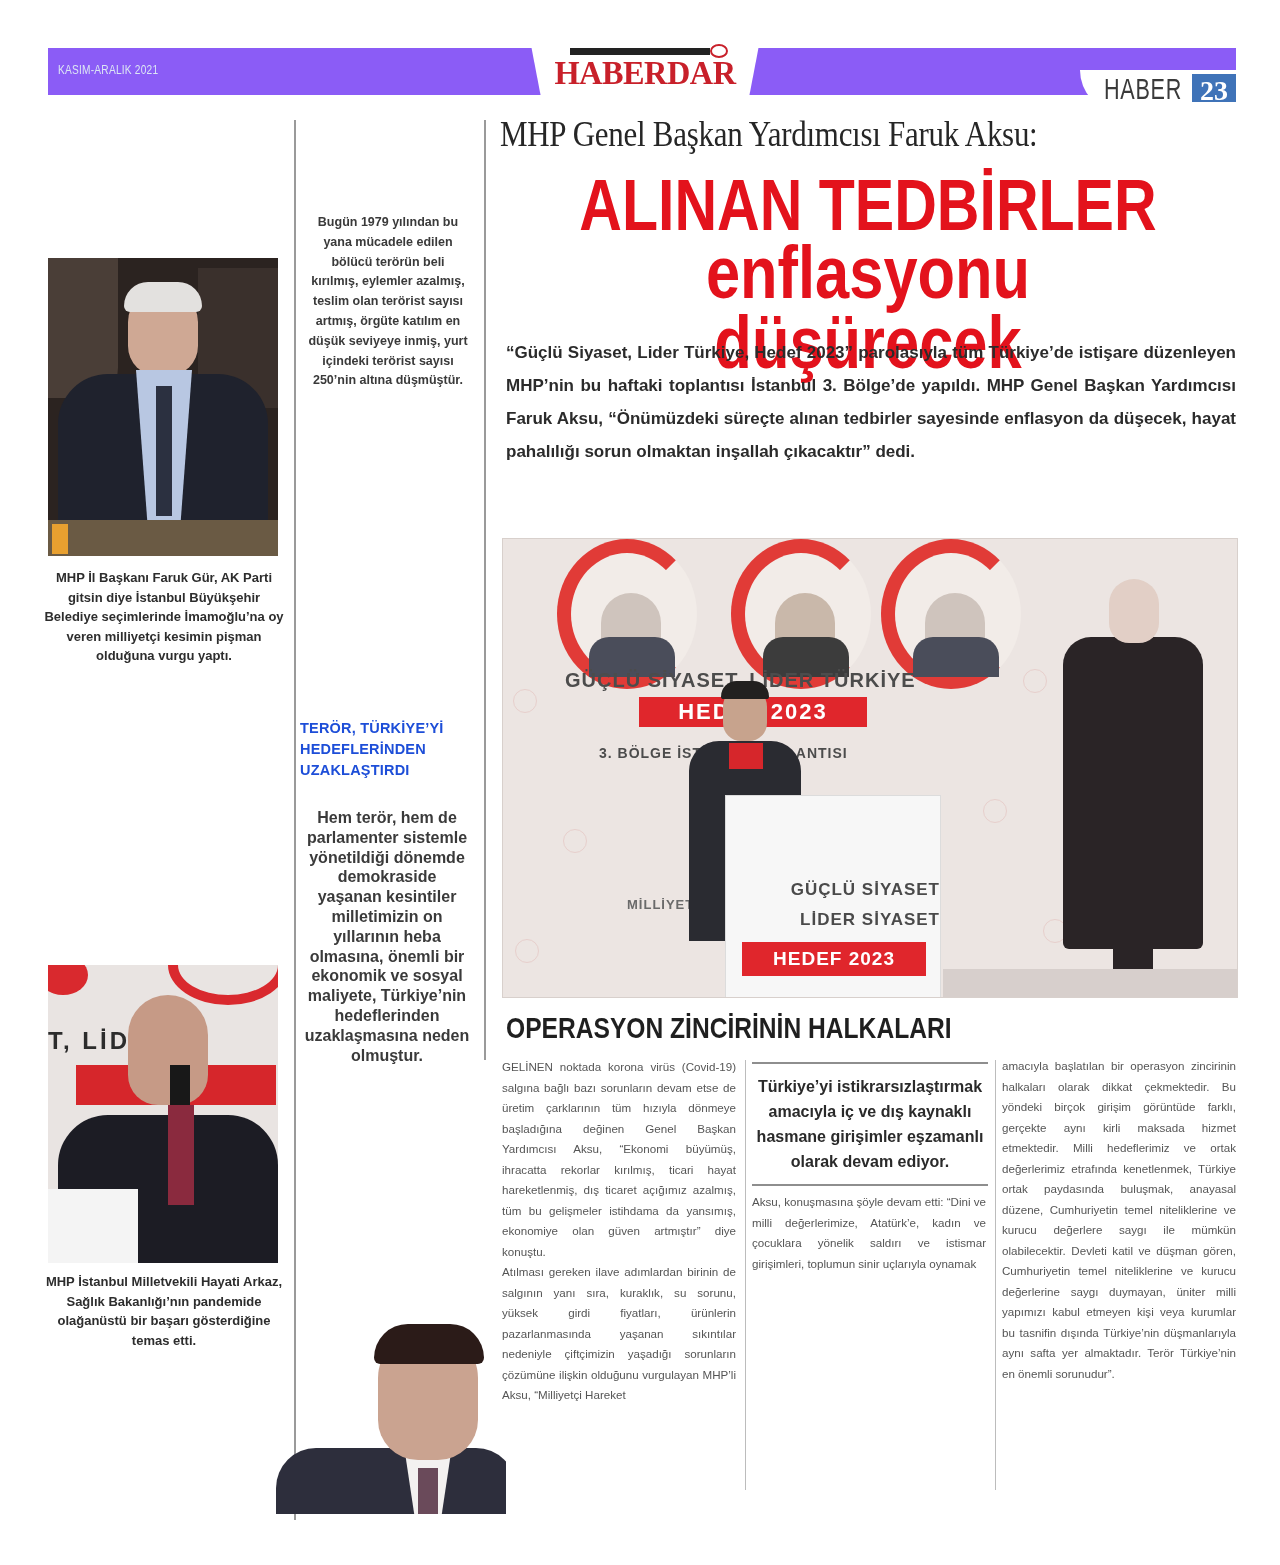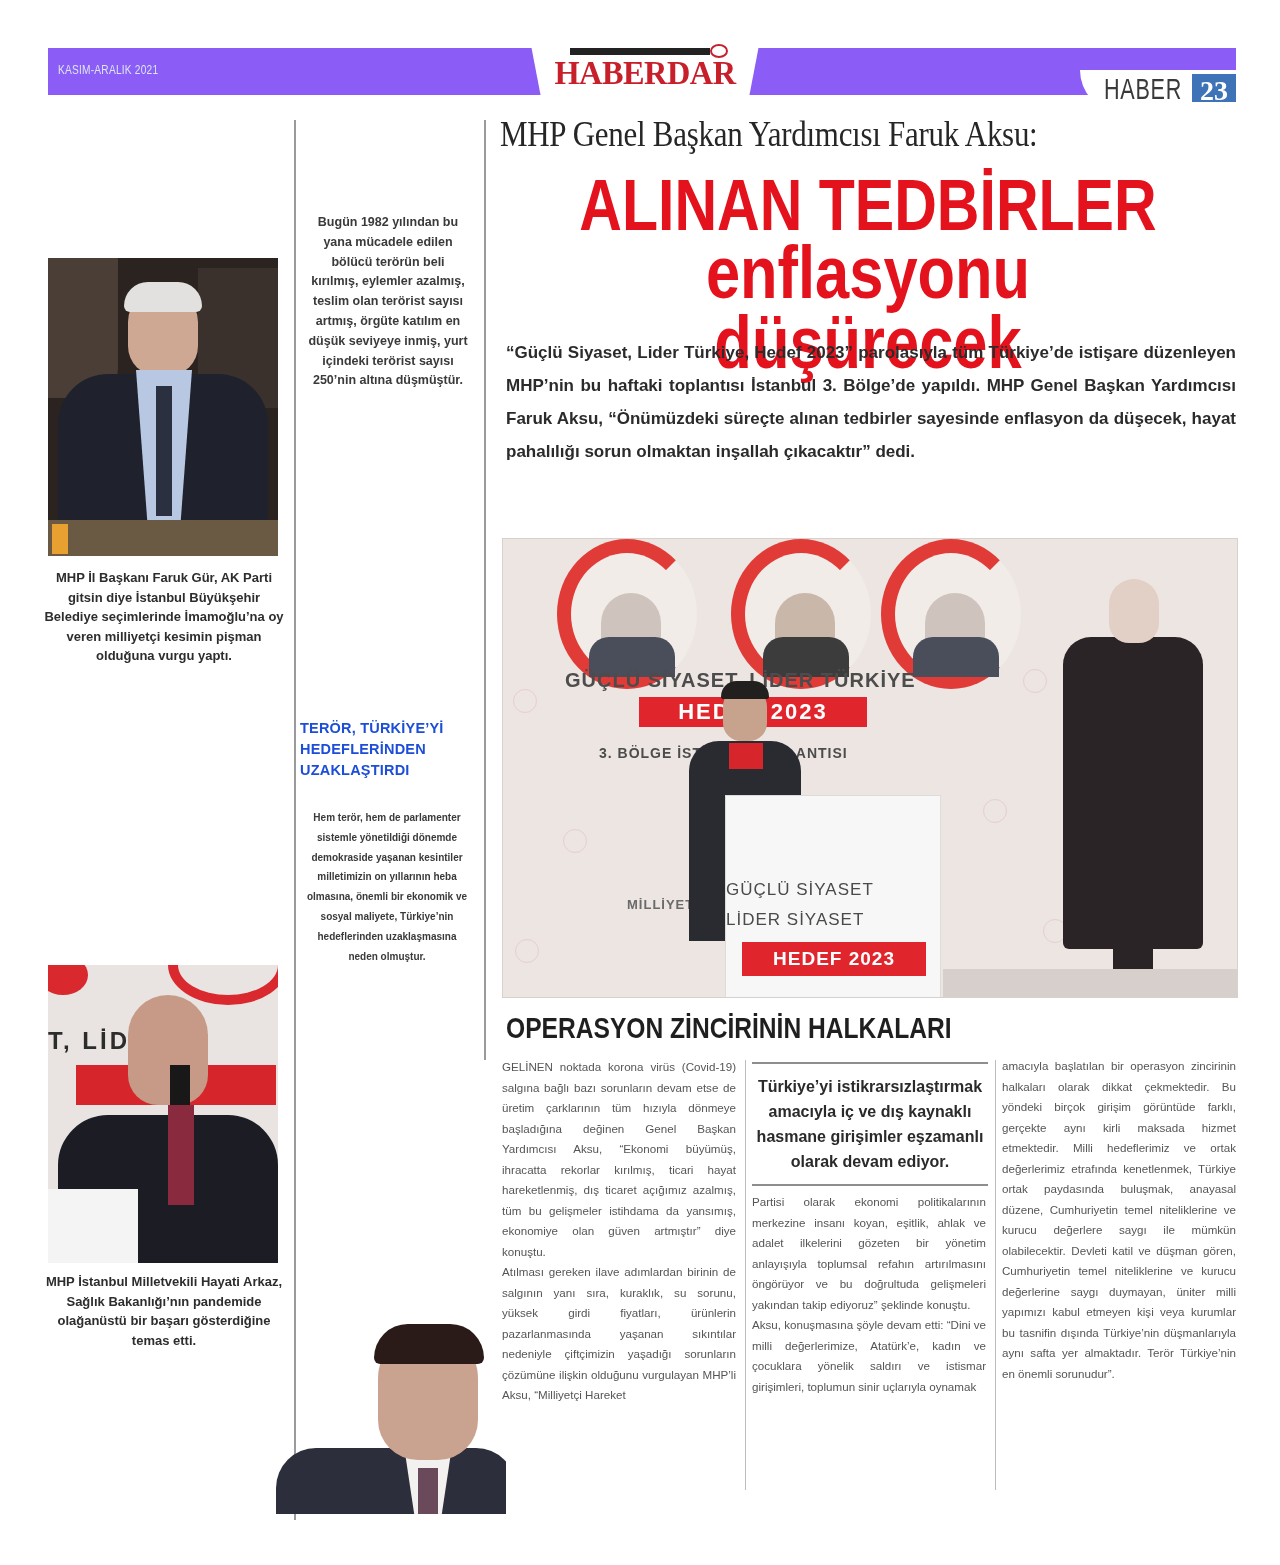--- a/index.html
+++ b/index.html
@@ -24,21 +24,21 @@
     .photo { position: absolute; overflow: hidden; }
     .photo1 { left: 48px; top: 258px; width: 230px; height: 298px; background: #2b2320; }
     .photo2 { left: 48px; top: 965px; width: 230px; height: 298px; background: #e9e4e2; }
     .caption { position: absolute; width: 240px; text-align: center; font-weight: bold; font-size: 13px; line-height: 19.5px; color: #2d2d2d; font-family: "Liberation Sans Narrow", "Liberation Sans", sans-serif; }
     .caption1 { left: 44px; top: 568px; }
     .caption2 { left: 44px; top: 1272px; }
 
     
     .quote-box { position: absolute; left: 308px; top: 213px; width: 160px; text-align: center; font-size: 12.5px; line-height: 19.8px; font-weight: bold; color: #3a3a3a; }
     .subhead { position: absolute; left: 300px; top: 718px; width: 175px; text-align: left; font-weight: 900; font-size: 14.5px; line-height: 21px; color: #1d4ed8; letter-spacing: 0.2px; }
-    .sidebar-body { position: absolute; left: 304px; top: 808px; width: 166px; text-align: center; font-size: 10px; line-height: 19.8px; color: #3a3a3a; font-weight: bold; }
+    .sidebar-body { position: absolute; left: 304px; top: 808px; width: 166px; text-align: center; font-size: 16px; line-height: 19.8px; color: #3a3a3a; font-weight: bold; }
 
     
     .kicker { position: absolute; left: 500px; top: 113px; width: 740px; font-family: "Liberation Serif", serif; font-size: 36px; color: #262626; letter-spacing: -0.3px; white-space: nowrap; transform: scaleX(0.86); transform-origin: left; }
     .headline { position: absolute; left: 500px; top: 170px; width: 736px; text-align: center; font-family: "Liberation Sans", sans-serif; font-weight: 900; color: #e3121c; line-height: 70px; }
     .headline .l1 { display: block; font-size: 72px; letter-spacing: 0; transform: scaleX(0.82); }
     .headline .l2 { display: block; font-size: 74px; transform: scaleX(0.83); margin-top: -2px; }
     .lead { position: absolute; left: 506px; top: 336px; width: 730px; font-weight: bold; font-size: 17px; line-height: 33px; color: #2b2b2b; text-align: justify; font-family: "Liberation Sans Narrow", "Liberation Sans", sans-serif; }
 
     
     .main-photo { position: absolute; left: 502px; top: 538px; width: 736px; height: 460px; background: #ece5e2; overflow: hidden; border: 1px solid #d8d0cc; }
@@ -46,21 +46,21 @@
     .ring .bust { position: absolute; left: 30px; top: 40px; width: 60px; height: 80px; border-radius: 30px 30px 4px 4px; background: #cfc4bd; }
     .ring .suit { position: absolute; left: 18px; top: 84px; width: 86px; height: 40px; border-radius: 20px 20px 0 0; background: #4a4d5a; }
     .banner-text { position: absolute; font-weight: 900; color: #4c4c4c; white-space: nowrap; letter-spacing: 1px; }
     .banner-red { position: absolute; background: #e0262c; color: #ffffff; font-weight: 900; text-align: center; letter-spacing: 2px; }
     .speaker { position: absolute; left: 640px; top: 690px; width: 110px; height: 260px; }
     .speaker .head { position: absolute; left: 34px; top: 0; width: 44px; height: 56px; border-radius: 22px 22px 18px 18px; background: #c7a38d; }
     .speaker .hair { position: absolute; left: 32px; top: -4px; width: 48px; height: 18px; border-radius: 24px 24px 4px 4px; background: #22201f; }
     .speaker .body { position: absolute; left: 0; top: 56px; width: 112px; height: 200px; border-radius: 30px 30px 0 0; background: #2a2b31; }
     .speaker .scarf { position: absolute; left: 40px; top: 58px; width: 34px; height: 26px; background: #d6262b; }
     .podium { position: absolute; left: 658px; top: 796px; width: 150px; height: 200px; background: #f7f7f7; border: 1px solid #dcdcdc; }
-    .podium .p1, .podium .p2 { position: absolute; left: 0; width: 100%; text-align: left; font-weight: 400; color: #4a4a4a; font-size: 17px; letter-spacing: 1px; }
+    .podium .p1, .podium .p2 { position: absolute; left: 0; width: 100%; text-align: right; font-weight: 700; color: #4a4a4a; font-size: 17px; letter-spacing: 1px; }
     .podium .p1 { top: 84px; }
     .podium .p2 { top: 114px; }
     .podium .p3 { position: absolute; left: 10px; top: 146px; width: 130px; height: 34px; background: #e0262c; color: #ffffff; font-weight: 900; font-size: 19px; text-align: center; line-height: 34px; letter-spacing: 1px; }
     .cutout { position: absolute; left: 1090px; top: 578px; width: 120px; height: 420px; }
     .cutout .head { position: absolute; left: 38px; top: 0; width: 50px; height: 64px; border-radius: 25px 25px 20px 20px; background: #e2cfc6; }
     .cutout .coat { position: absolute; left: 0; top: 58px; width: 120px; height: 312px; border-radius: 28px 28px 6px 6px; background: #2a2426; }
     .cutout .legs { position: absolute; left: 40px; top: 360px; width: 40px; height: 60px; background: #2a2426; }
     .watermark { position: absolute; width: 24px; height: 24px; border-radius: 50%; border: 1px solid #e7cfcc; }
 
     
@@ -118,21 +118,21 @@
   <div style="position:absolute; left:28px; top:100px; width:200px; height:40px; background:#d6262b;"></div>
   <div style="position:absolute; left:0; top:62px; width:230px; font-weight:900; font-size:24px; color:#2c2c2c; letter-spacing:3px;">T, LİD TÜR</div>
   <div style="position:absolute; left:80px; top:30px; width:80px; height:110px; border-radius:40px 40px 30px 30px; background:#c69a86;"></div>
   <div style="position:absolute; left:122px; top:100px; width:20px; height:40px; background:#181818;"></div>
   <div style="position:absolute; left:10px; top:150px; width:220px; height:150px; border-radius:50px 50px 0 0; background:#1c1c24;"></div>
   <div style="position:absolute; left:120px; top:140px; width:26px; height:100px; background:#8a2a3e;"></div>
   <div style="position:absolute; left:0; top:224px; width:90px; height:76px; background:#f4f4f4;"></div>
 </div>
 <div class="caption caption2">MHP İstanbul Milletvekili Hayati Arkaz, Sağlık Bakanlığı’nın pandemide olağanüstü bir başarı gösterdiğine temas etti.</div>
 
-<div class="quote-box">Bugün 1982 yılından bu yana mücadele edilen bölücü terörün beli kırılmış, eylemler azalmış, teslim olan terörist sayısı artmış, örgüte katılım en düşük seviyeye inmiş, yurt içindeki terörist sayısı 250’nin altına düşmüştür.</div>
+<div class="quote-box">Bugün 1979 yılından bu yana mücadele edilen bölücü terörün beli kırılmış, eylemler azalmış, teslim olan terörist sayısı artmış, örgüte katılım en düşük seviyeye inmiş, yurt içindeki terörist sayısı 250’nin altına düşmüştür.</div>
 <div class="subhead">TERÖR, TÜRKİYE’Yİ HEDEFLERİNDEN UZAKLAŞTIRDI</div>
 <div class="sidebar-body">Hem terör, hem de parlamenter sistemle yönetildiği dönemde demokraside yaşanan kesintiler milletimizin on yıllarının heba olmasına, önemli bir ekonomik ve sosyal maliyete, Türkiye’nin hedeflerinden uzaklaşmasına neden olmuştur.</div>
 
 <div class="kicker">MHP Genel Başkan Yardımcısı Faruk Aksu:</div>
 <div class="headline">
   <span class="l1">ALINAN TEDBİRLER</span>
   <span class="l2">enflasyonu düşürecek</span>
 </div>
 <div class="lead">“Güçlü Siyaset, Lider Türkiye, Hedef 2023” parolasıyla tüm Türkiye’de istişare düzenleyen MHP’nin bu haftaki toplantısı İstanbul 3. Bölge’de yapıldı. MHP Genel Başkan Yardımcısı Faruk Aksu, “Önümüzdeki süreçte alınan tedbirler sayesinde enflasyon da düşecek, hayat pahalılığı sorun olmaktan inşallah çıkacaktır” dedi.</div>
 
@@ -184,21 +184,20 @@
 <div class="section-title">OPERASYON ZİNCİRİNİN HALKALARI</div>
 
 <div class="body-col col1">
   <p>GELİNEN noktada korona virüs (Covid-19) salgına bağlı bazı sorunların devam etse de üretim çarklarının tüm hızıyla dönmeye başladığına değinen Genel Başkan Yardımcısı Aksu, “Ekonomi büyümüş, ihracatta rekorlar kırılmış, ticari hayat hareketlenmiş, dış ticaret açığımız azalmış, tüm bu gelişmeler istihdama da yansımış, ekonomiye olan güven artmıştır” diye konuştu.</p>
   <p style="padding-left:0;">Atılması gereken ilave adımlardan birinin de salgının yanı sıra, kuraklık, su sorunu, yüksek girdi fiyatları, ürünlerin pazarlanmasında yaşanan sıkıntılar nedeniyle çiftçimizin yaşadığı sorunların çözümüne ilişkin olduğunu vurgulayan MHP’li Aksu, “Milliyetçi Hareket</p>
 </div>
 
 <div class="pullquote">Türkiye’yi istikrarsızlaştırmak amacıyla iç ve dış kaynaklı hasmane girişimler eşzamanlı olarak devam ediyor.</div>
 
 <div class="body-col col2">
-  <p>Partisi olarak ekonomi politikalarının merkezine insanı koyan, eşitlik, ahlak ve adalet ilkelerini gözeten bir yönetim anlayışıyla toplumsal refahın artırılmasını öngörüyor ve bu doğrultuda gelişmeleri yakından takip ediyoruz” şeklinde konuştu.</p>
   <p>Aksu, konuşmasına şöyle devam etti: “Dini ve milli değerlerimize, Atatürk’e, kadın ve çocuklara yönelik saldırı ve istismar girişimleri, toplumun sinir uçlarıyla oynamak</p>
 </div>
 
 <div class="body-col col3">
   <p>amacıyla başlatılan bir operasyon zincirinin halkaları olarak dikkat çekmektedir. Bu yöndeki birçok girişim görüntüde farklı, gerçekte aynı kirli maksada hizmet etmektedir. Milli hedeflerimiz ve ortak değerlerimiz etrafında kenetlenmek, Türkiye ortak paydasında buluşmak, anayasal düzene, Cumhuriyetin temel niteliklerine ve kurucu değerlere saygı ile mümkün olabilecektir. Devleti katil ve düşman gören, Cumhuriyetin temel niteliklerine ve kurucu değerlerine saygı duymayan, üniter milli yapımızı kabul etmeyen kişi veya kurumlar bu tasnifin dışında Türkiye’nin düşmanlarıyla aynı safta yer almaktadır. Terör Türkiye’nin en önemli sorunudur”.</p>
 </div>
 
 <div class="bottom-photo">
   <div class="suit"></div>
     <div class="shirt"></div>

